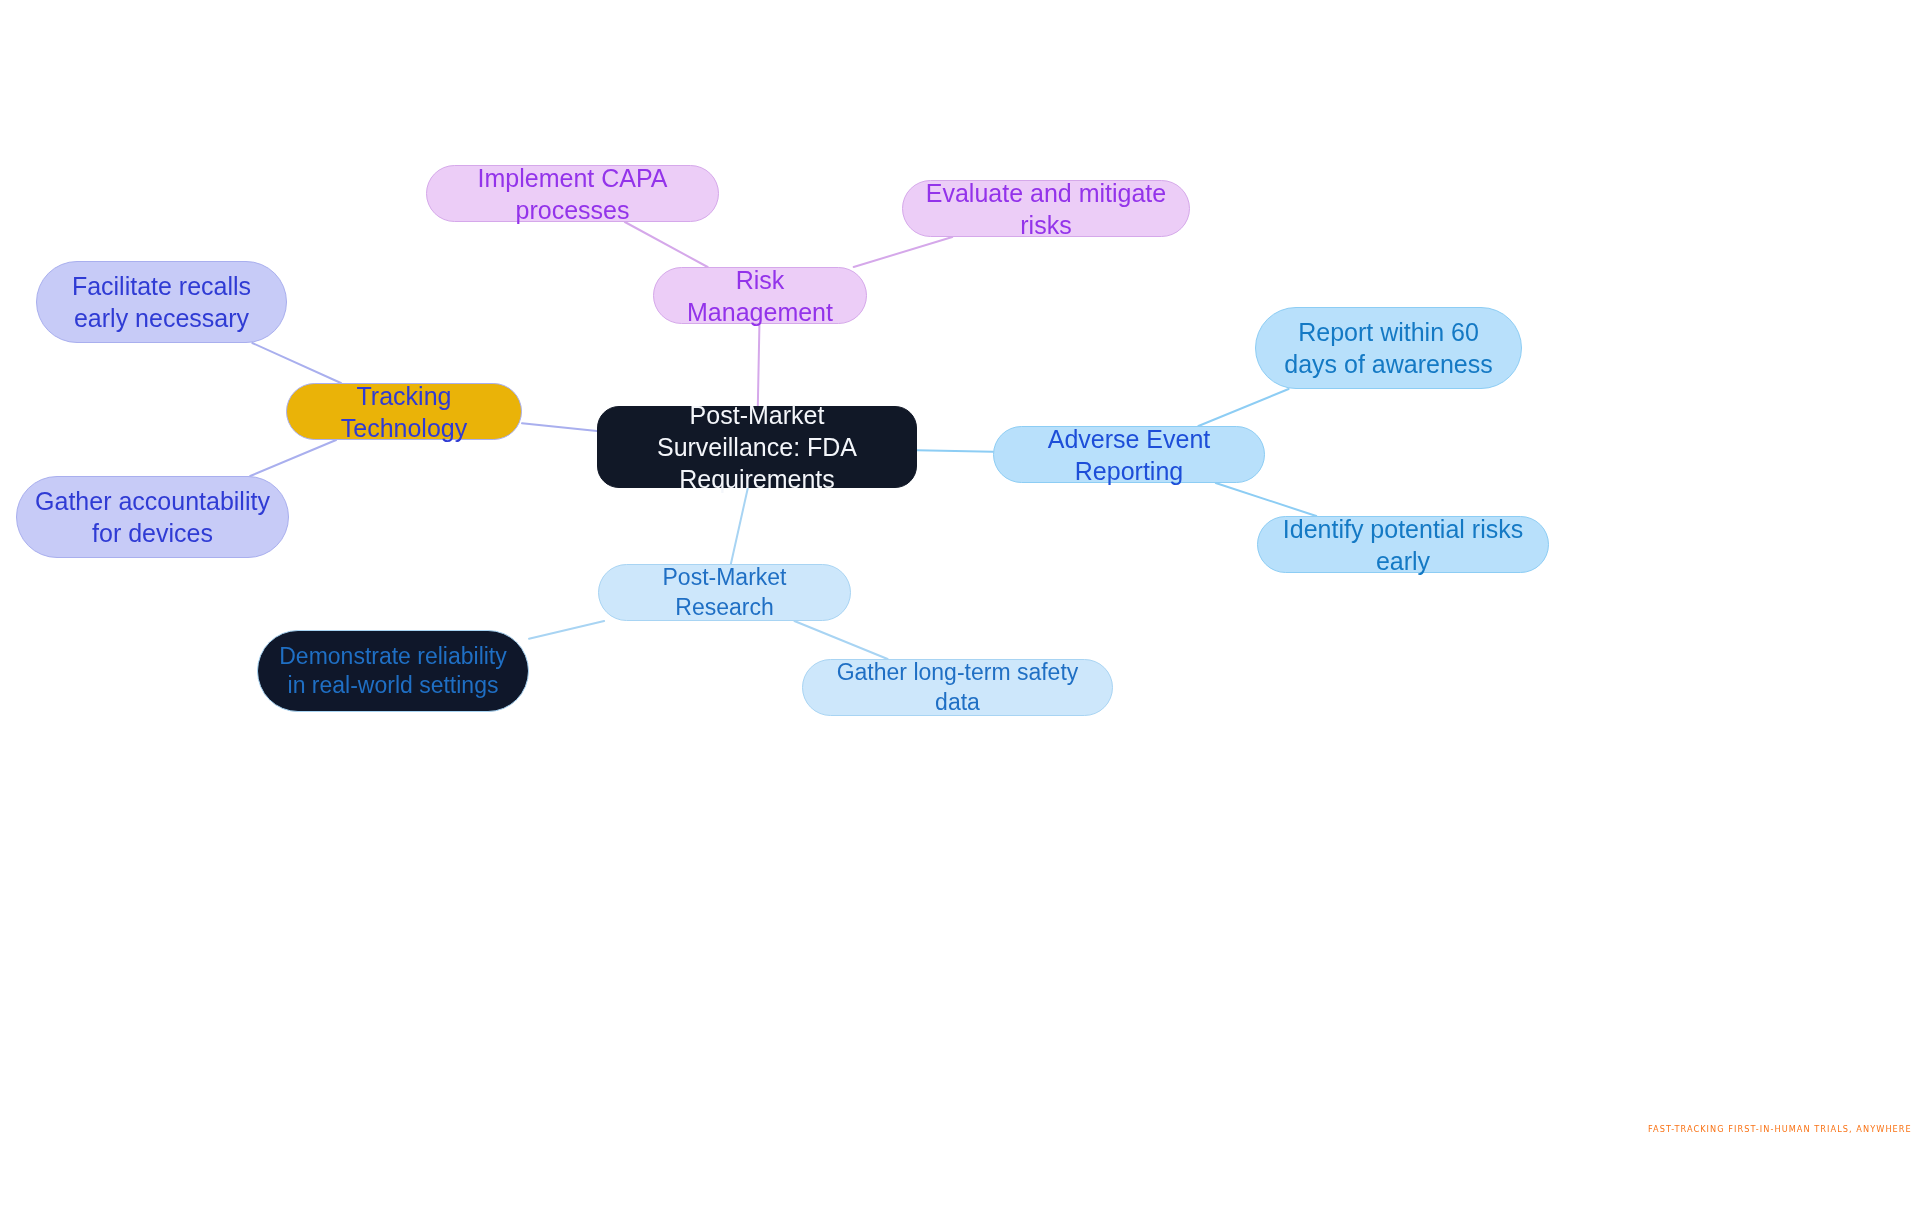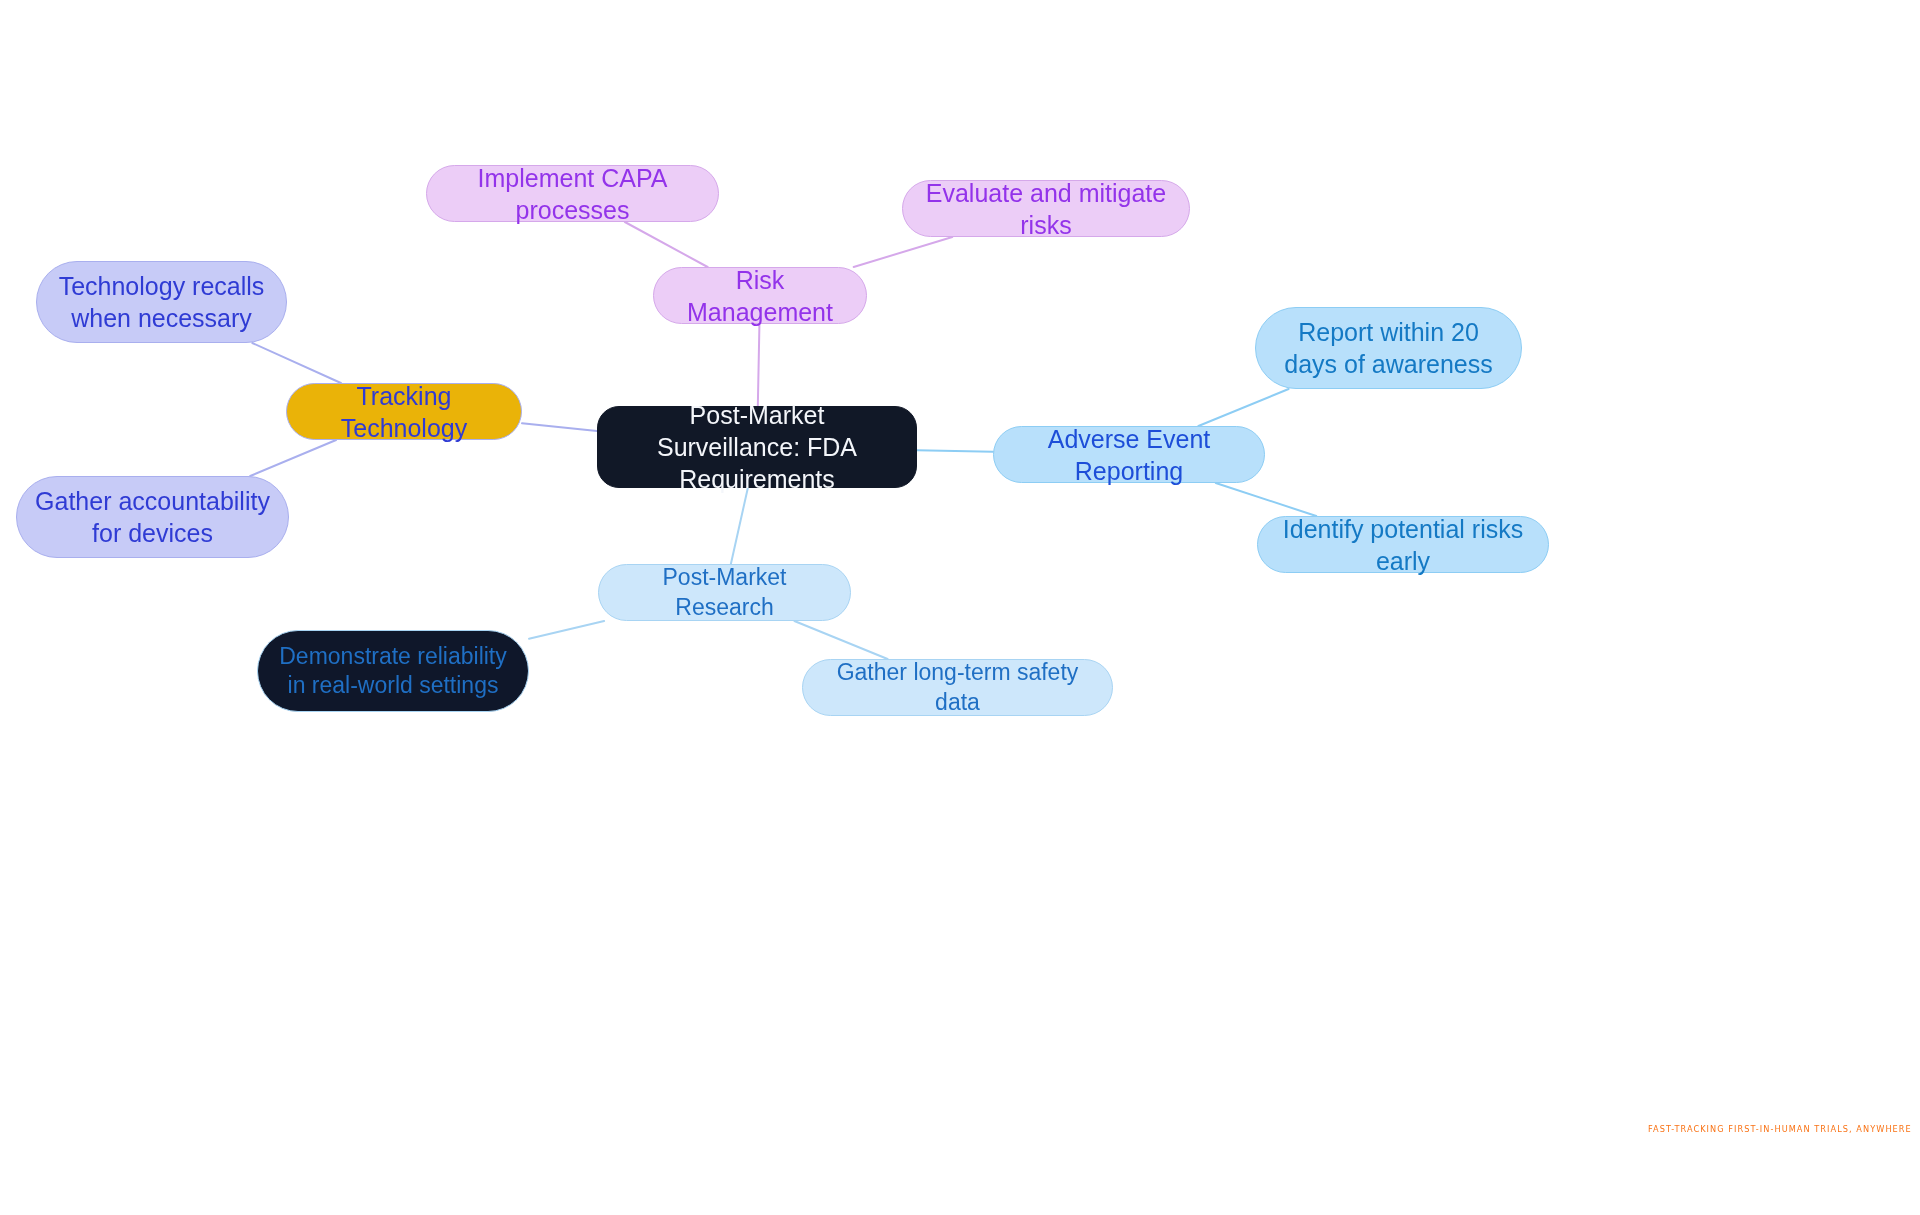--- a/index.html
+++ b/index.html
@@ -122,28 +122,28 @@
       <line x1="336.0592417061611" y1="440" x2="250.239336492891" y2="476" stroke="#a9afee" stroke-width="2" stroke-linecap="round"></line>
     </svg>
 
   <div class="node root" style="left: 597px; top: 406px; width: 320px; height: 82px; background: rgb(17, 24, 39); color: rgb(244, 246, 250);">Post-Market Surveillance: FDA Requirements</div>
 
   <div class="node violet" style="left: 653px; top: 267px; width: 214px; height: 57px; background: rgb(236, 205, 247); border-color: rgb(213, 168, 234); color: rgb(147, 51, 234);">Risk Management</div>
   <div class="node violet" style="left: 426px; top: 165px; width: 293px; height: 57px; background: rgb(236, 205, 247); border-color: rgb(213, 168, 234); color: rgb(147, 51, 234);">Implement CAPA processes</div>
   <div class="node violet" style="left: 902px; top: 180px; width: 288px; height: 57px; background: rgb(236, 205, 247); border-color: rgb(213, 168, 234); color: rgb(147, 51, 234);">Evaluate and mitigate risks</div>
 
   <div class="node blue" style="left: 993px; top: 426px; width: 272px; height: 57px; background: rgb(184, 224, 251); border-color: rgb(141, 205, 244); color: #1d4ed8;">Adverse Event Reporting</div>
-  <div class="node blue" style="left: 1255px; top: 307px; width: 267px; height: 82px; background: rgb(184, 224, 251); border-color: rgb(141, 205, 244); color: rgb(20, 121, 196);">Report within 20 days of awareness</div>
+  <div class="node blue" style="left: 1255px; top: 307px; width: 267px; height: 82px; background: rgb(184, 224, 251); border-color: rgb(141, 205, 244); color: rgb(20, 121, 196);">Report within 60 days of awareness</div>
   <div class="node blue" style="left: 1257px; top: 516px; width: 292px; height: 57px; background: rgb(184, 224, 251); border-color: rgb(141, 205, 244); color: rgb(20, 121, 196);">Identify potential risks early</div>
 
   <div class="node blue-light" style="left: 598px; top: 564px; width: 253px; height: 57px; background: rgb(205, 231, 251); border-color: rgb(168, 212, 243); color: rgb(31, 111, 196);">Post-Market Research</div>
   <div class="node blue-light" style="left: 257px; top: 630px; width: 272px; height: 82px; background: #0f172a; border-color: rgb(168, 212, 243); color: rgb(31, 111, 196);">Demonstrate reliability in real-world settings</div>
   <div class="node blue-light" style="left: 802px; top: 659px; width: 311px; height: 57px; background: rgb(205, 231, 251); border-color: rgb(168, 212, 243); color: rgb(31, 111, 196);">Gather long-term safety data</div>
 
   <div class="node indigo" style="left: 286px; top: 383px; width: 236px; height: 57px; background: #eab308; border-color: rgb(169, 175, 238); color: rgb(47, 59, 212);">Tracking Technology</div>
-  <div class="node indigo" style="left: 36px; top: 261px; width: 251px; height: 82px; background: rgb(199, 203, 247); border-color: rgb(169, 175, 238); color: rgb(47, 59, 212);">Technology recalls when necessary</div>
+  <div class="node indigo" style="left: 36px; top: 261px; width: 251px; height: 82px; background: rgb(199, 203, 247); border-color: rgb(169, 175, 238); color: rgb(47, 59, 212);">Facilitate recalls early necessary</div>
   <div class="node indigo" style="left: 16px; top: 476px; width: 273px; height: 82px; background: rgb(199, 203, 247); border-color: rgb(169, 175, 238); color: rgb(47, 59, 212);">Gather accountability for devices</div>
 
   <div id="logo">
     <div class="tagline">FAST-TRACKING FIRST-IN-HUMAN TRIALS, ANYWHERE</div>
   </div>
 
 </div>
 
 </body></html>

